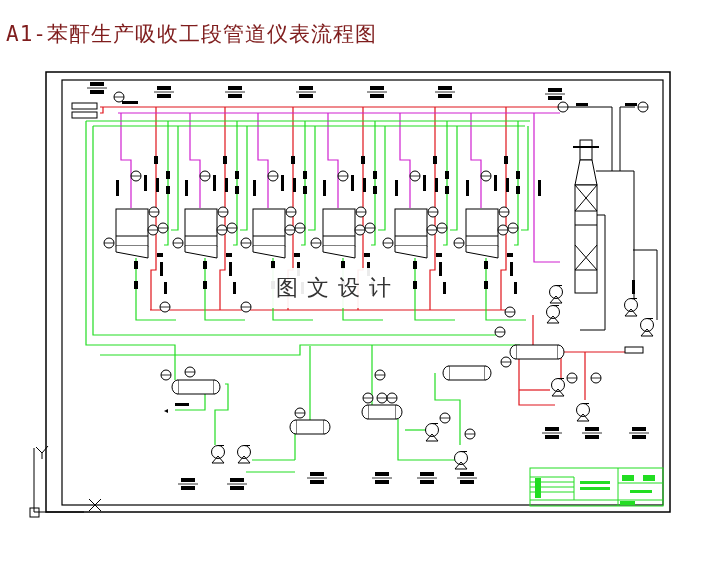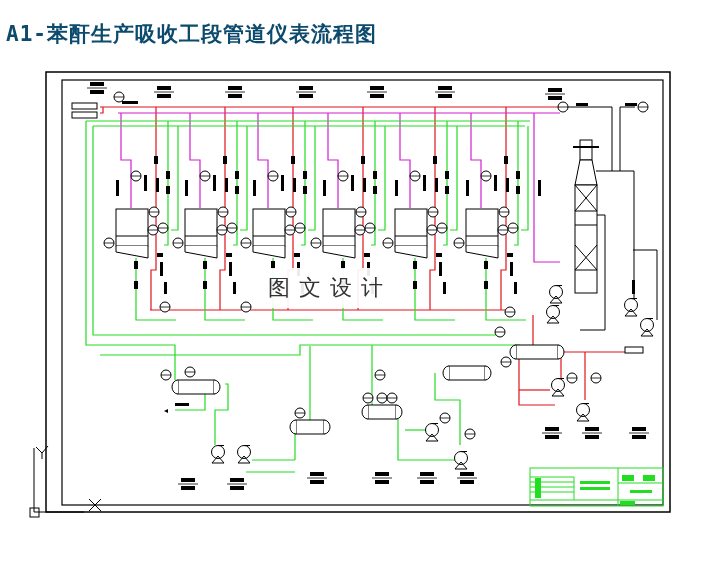--- a/index.html
+++ b/index.html
@@ -1,19 +1,19 @@
 <!DOCTYPE html>
 <html><head>
 <meta charset="utf-8">
 <style>
   html, body { margin:0; padding:0; background:#ffffff; }
   body { width:707px; height:581px; position:relative; overflow:hidden; font-family:"DejaVu Sans", sans-serif; }
-  #title { position:absolute; left:6px; top:20px; font-family:"DejaVu Sans Mono","DejaVu Sans", monospace; font-weight:bold; font-size:21px; color:#0c4a6e; letter-spacing:1px; white-space:nowrap; }
+  #title { position:absolute; left:6px; top:20px; font-family:"DejaVu Sans Mono","DejaVu Sans", monospace; font-weight:normal; font-size:21px; color:#7f1d1d; letter-spacing:1px; white-space:nowrap; }
   #drawing { position:absolute; left:0; top:0; }
-  #watermark { position:absolute; left:256px; top:268px; width:148px; height:40px; background:rgba(255,255,255,0.92); display:flex; align-items:center; justify-content:center; font-family:Liberation Sans, sans-serif; font-size:22px; letter-spacing:9px; color:#333; }
+  #watermark { position:absolute; left:264px; top:268px; width:148px; height:40px; background:rgba(255,255,255,0.92); display:flex; align-items:center; justify-content:center; font-family:Liberation Sans, sans-serif; font-size:22px; letter-spacing:9px; color:#333; }
 </style>
 </head>
 <body>
 
 <div id="title">A1-苯酐生产吸收工段管道仪表流程图</div>
 
 <svg id="drawing" width="707" height="581" viewBox="0 0 707 581" xmlns="http://www.w3.org/2000/svg">
   <g id="frame">
     <rect x="46" y="72" width="624" height="440" fill="none" stroke="#000" stroke-width="1.5"></rect>
     <rect x="62" y="80" width="601" height="425" fill="none" stroke="#000" stroke-width="1.2"></rect>

